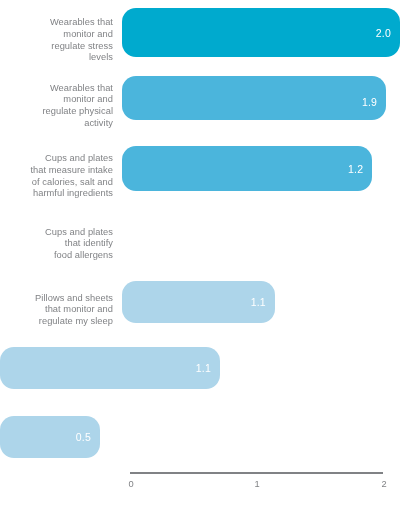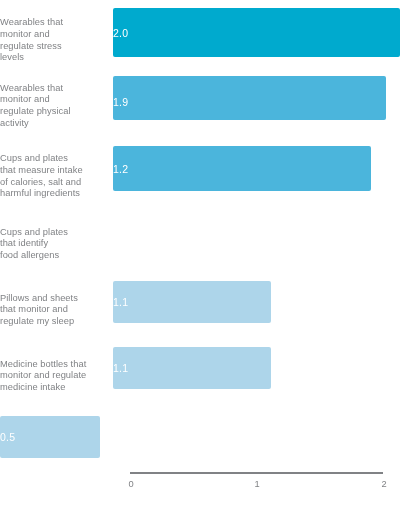--- a/index.html
+++ b/index.html
@@ -22,46 +22,47 @@
 
   .row {
     position: absolute;
     left: 0;
     width: 400px;
     display: flex;
     align-items: center;
   }
 
   .cat-label {
-    width: 113px;
+    width: 122px;
     padding-right: 9px;
     box-sizing: border-box;
+    text-align: right;
     color: #808285;
     font-size: 9.3px;
     line-height: 11.6px;
     letter-spacing: 0.05px;
     white-space: pre-line;
     margin-top: 16px;
   }
 
   .bar-area {
     position: relative;
     flex: 1 1 auto;
     height: 100%;
   }
 
   .bar {
     position: absolute;
     left: 0;
     top: 0;
     height: 100%;
-    border-radius: 2px;
+    border-radius: 14px;
     display: flex;
     align-items: center;
-    justify-content: flex-start;
+    justify-content: flex-end;
     box-sizing: border-box;
   }
 
   .bar-value {
     color: #ffffff;
     font-size: 10.5px;
     padding-right: 9px;
     letter-spacing: 0.2px;
   }
 
@@ -135,23 +136,20 @@
 that monitor and
 regulate my sleep</div>
     <div class="bar-area">
       <div class="bar" style="width:55%;background:#ADD5EA;">
         <span class="bar-value" style="color: rgb(255, 255, 255);">1.1</span>
       </div>
     </div>
   </div>
 
   <div class="row" style="top:347px;height:42px;">
-    <div class="cat-label" style="color: rgb(128, 130, 133);">Medicine bottles that
-monitor and regulate
-medicine intake</div>
     <div class="bar-area">
       <div class="bar" style="width:55%;background:#ADD5EA;">
         <span class="bar-value" style="color: rgb(255, 255, 255);">1.1</span>
       </div>
     </div>
   </div>
 
   <div class="row" style="top:416px;height:42px;">
     <div class="bar-area">
       <div class="bar" style="width:25%;background:#ADD5EA;">

